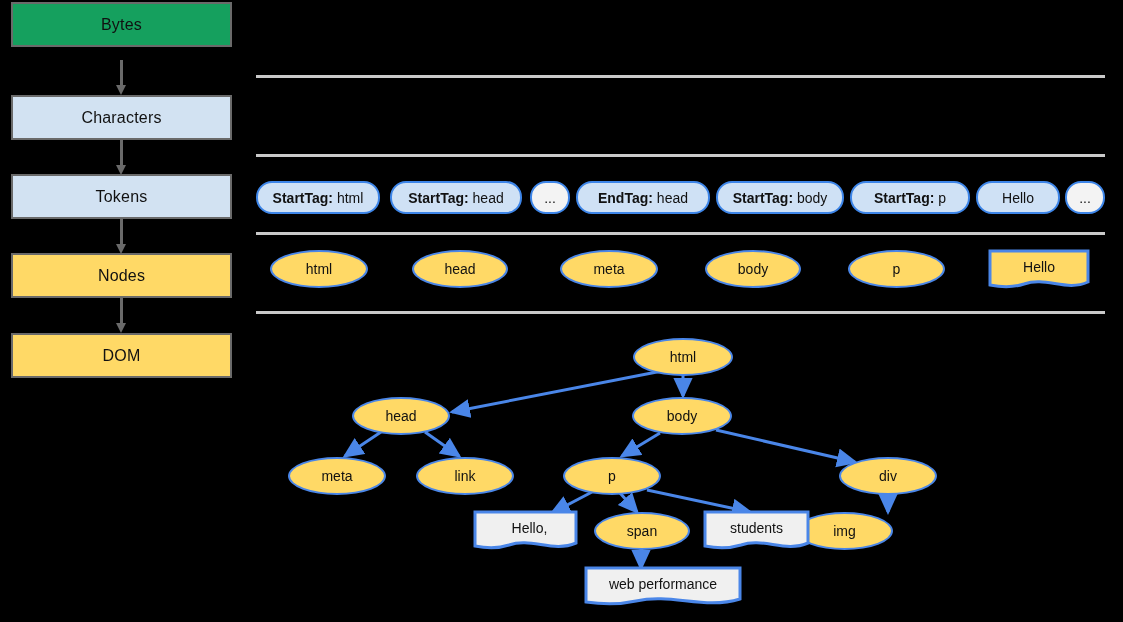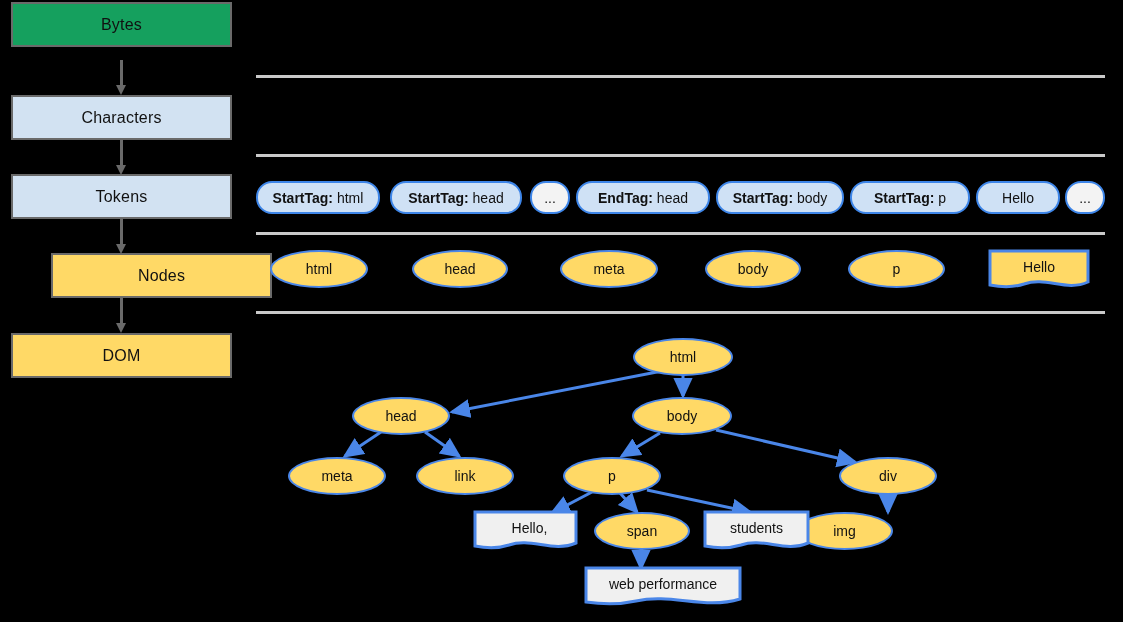--- a/index.html
+++ b/index.html
@@ -143,21 +143,21 @@
 
     <div class="pipe-box green" style="top:2px;">Bytes</div>
     <div class="pipe-arrow" style="top:60px;  height:26px;"></div>
 
     <div class="pipe-box blue" style="top:95px;">Characters</div>
     <div class="pipe-arrow" style="top:140px; height:26px;"></div>
 
     <div class="pipe-box blue" style="top:174px;">Tokens</div>
     <div class="pipe-arrow" style="top:219px; height:26px;"></div>
 
-    <div class="pipe-box yellow" style="top:253px;margin-left:40px;">Nodes</div>
+    <div class="pipe-box yellow" style="top:253px;">Nodes</div>
     <div class="pipe-arrow" style="top:298px; height:26px;"></div>
 
     <div class="pipe-box yellow" style="top:333px;">DOM</div>
   </div>
 
   <div class="rule" style="top:75px;"></div>
   <div class="rule" style="top:154px;"></div>
   <div class="rule" style="top:232px;"></div>
   <div class="rule" style="top:311px;"></div>
 

